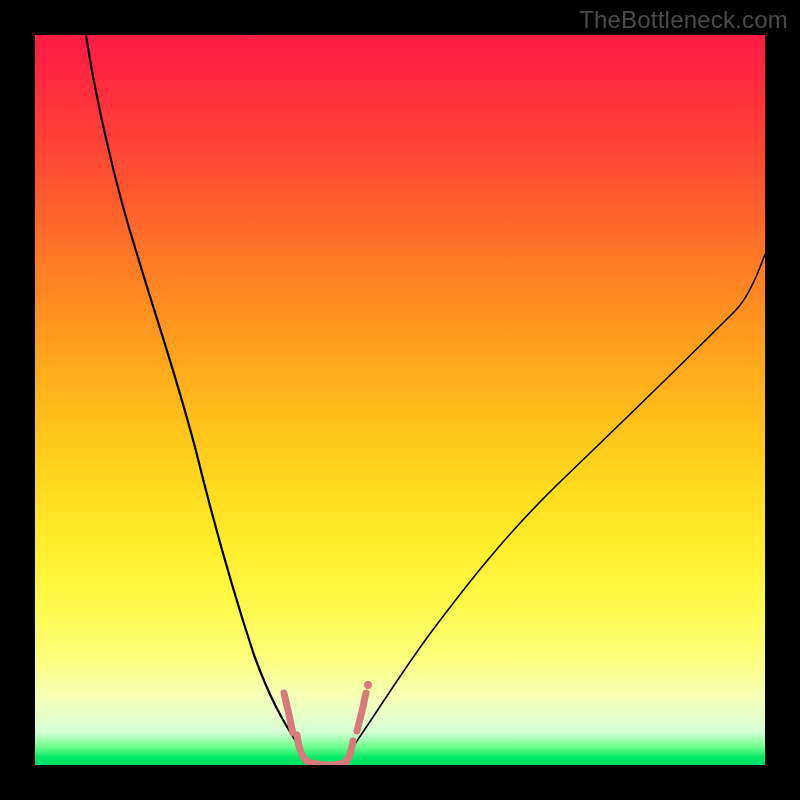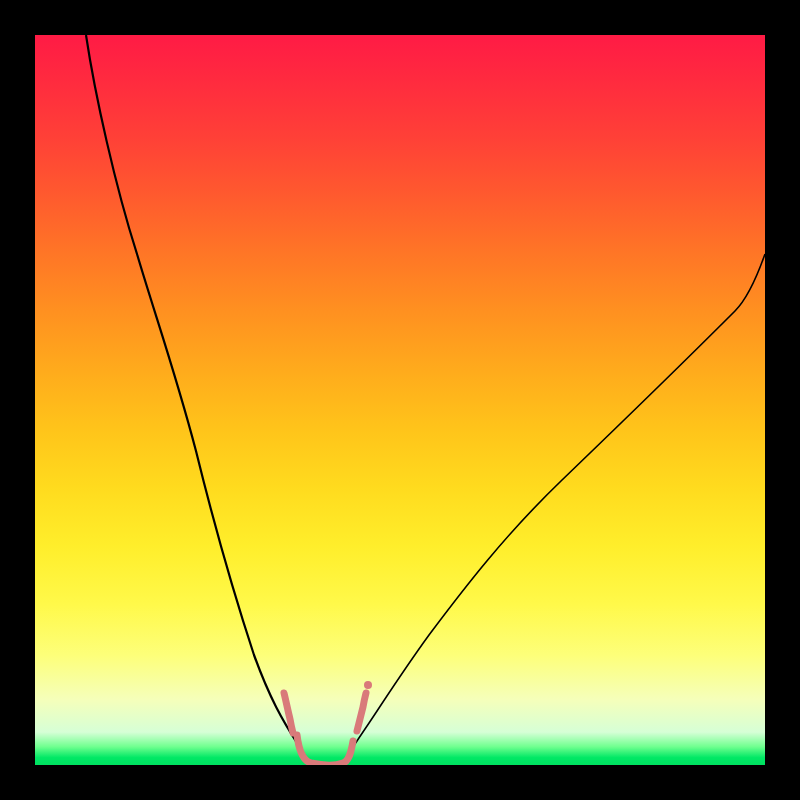--- a/index.html
+++ b/index.html
@@ -77,20 +77,21 @@
     stroke-linejoin: round;
   }
   .bottom-dot {
     fill: #d97a7a;
   }
 </style>
 </head>
 <body>
 <div class="frame">
 
+  <div class="watermark">TheBottleneck.com</div>
 
   <div class="plot-area">
     <svg class="curves" viewBox="0 0 730 730" preserveAspectRatio="none">
 
       <path class="curve-main" d="M 51 0
            C 60 60, 80 150, 102 219
            C 120 280, 140 336, 161 416
            C 178 485, 195 547, 219 620
            C 235 664, 248 686, 262 708
            C 268 718, 272 723, 274 730"></path>

